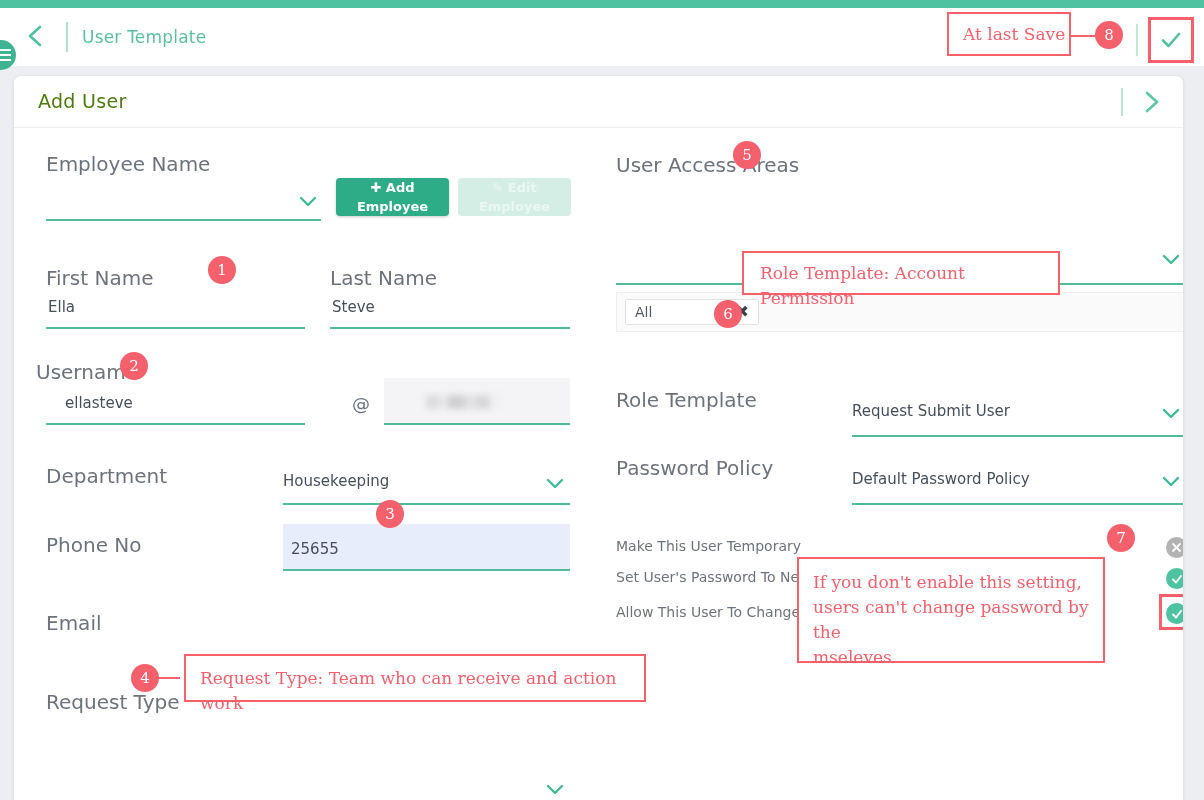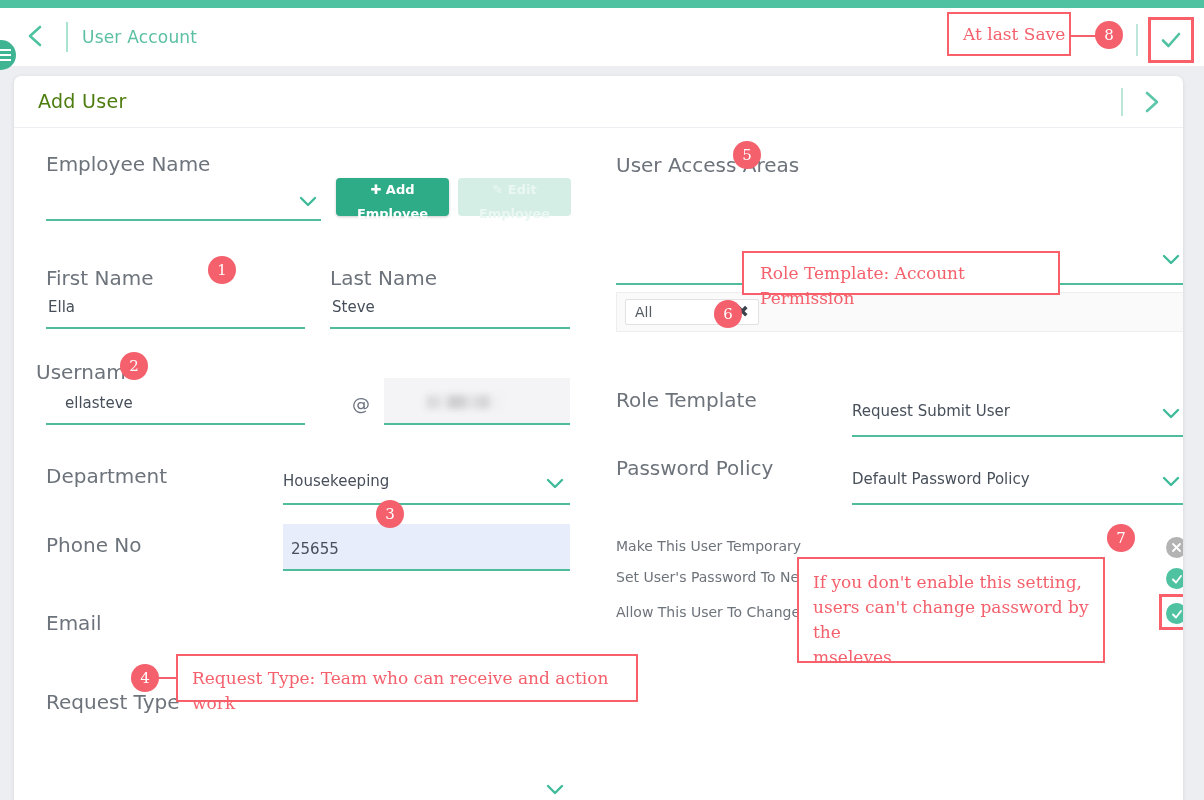--- a/index.html
+++ b/index.html
@@ -92,21 +92,21 @@
     position: absolute; height: 2px; background: #4fbd9c;
   }
   .chev {
     position: absolute; width: 18px; height: 11px; cursor: pointer;
   }
   .chev svg { display: block; }
 
   
   .btn {
     position: absolute; border: none; border-radius: 4px; color: #fff;
-    font-size: 13px; font-weight: bold; line-height: 24px; text-align: center;
+    font-size: 13px; font-weight: bold; line-height: 19px; text-align: center;
     font-family: "DejaVu Sans", "Liberation Sans", sans-serif;
     cursor: pointer; padding: 0;
   }
   .btn-add  { background: #2eab87; box-shadow: 0 1px 3px rgba(0,0,0,.20); }
   .btn-edit { background: #d4eee6; color: #eaf7f2; }
 
   
   .domain-box {
     position: absolute; background: #f4f4f6;
   }
@@ -170,21 +170,21 @@
 
   <div class="topbar-accent"></div>
 
   <div class="header">
     <div class="back-chevron">
       <svg width="28" height="28" viewBox="0 0 28 28">
         <polyline points="18,5 8,14 18,23" fill="none" stroke="#4fc3a1" stroke-width="2.6" stroke-linecap="round" stroke-linejoin="round"></polyline>
       </svg>
     </div>
     <div class="header-divider"></div>
-    <div class="header-title">User Account</div>
+    <div class="header-title">User Template</div>
 
     <div class="save-divider"></div>
     <div class="save-check-box">
       <svg width="26" height="26" viewBox="0 0 26 26">
         <polyline points="5,13.5 10.5,19 21,7" fill="none" stroke="#4fc3a1" stroke-width="2.6" stroke-linecap="round" stroke-linejoin="round"></polyline>
       </svg>
     </div>
   </div>
 
   <div class="page-bg"></div>
@@ -343,21 +343,21 @@
   <div class="badge" style="left:1095px; top:21px;">8</div>
 
   <div class="badge" style="left:208px; top:256px;">1</div>
 
   <div class="badge" style="left:120px; top:352px;">2</div>
 
   <div class="badge" style="left:376px; top:500px;">3</div>
 
   <div class="badge" style="left:131px; top:664px;">4</div>
   <div class="leader" style="left:158px; top:677px; width:22px;"></div>
-  <div class="callout" style="left:176px; top:654px; width:462px; height:48px; padding:10px 0 0 14px;">
+  <div class="callout" style="left:184px; top:654px; width:462px; height:48px; padding:10px 0 0 14px;">
     <span>Request Type: Team who can receive and action work</span>
   </div>
 
   <div class="badge" style="left:733px; top:141px;">5</div>
 
   <div class="badge" style="left:714px; top:300px;">6</div>
   <div class="callout" style="left:742px; top:251px; width:318px; height:44px; padding:8px 0 0 16px;">
     <span>Role Template: Account Permission</span>
   </div>
 

